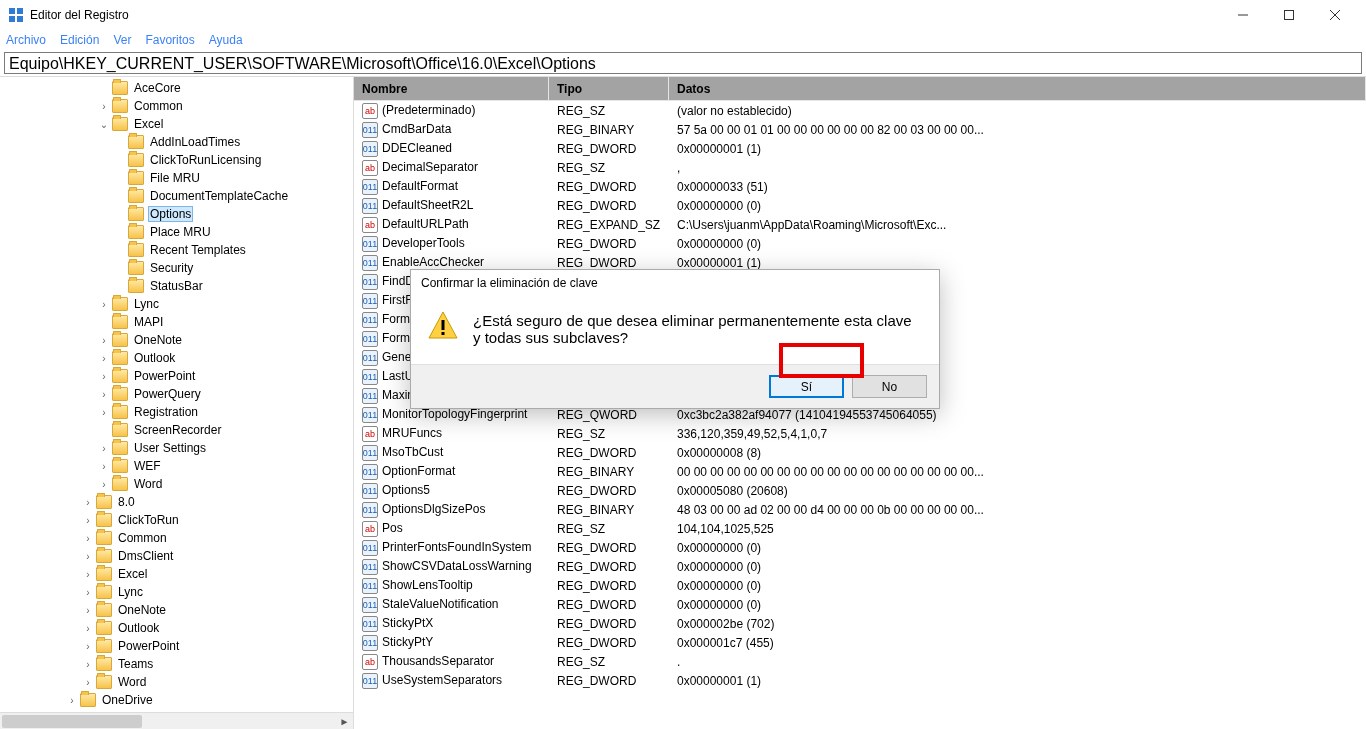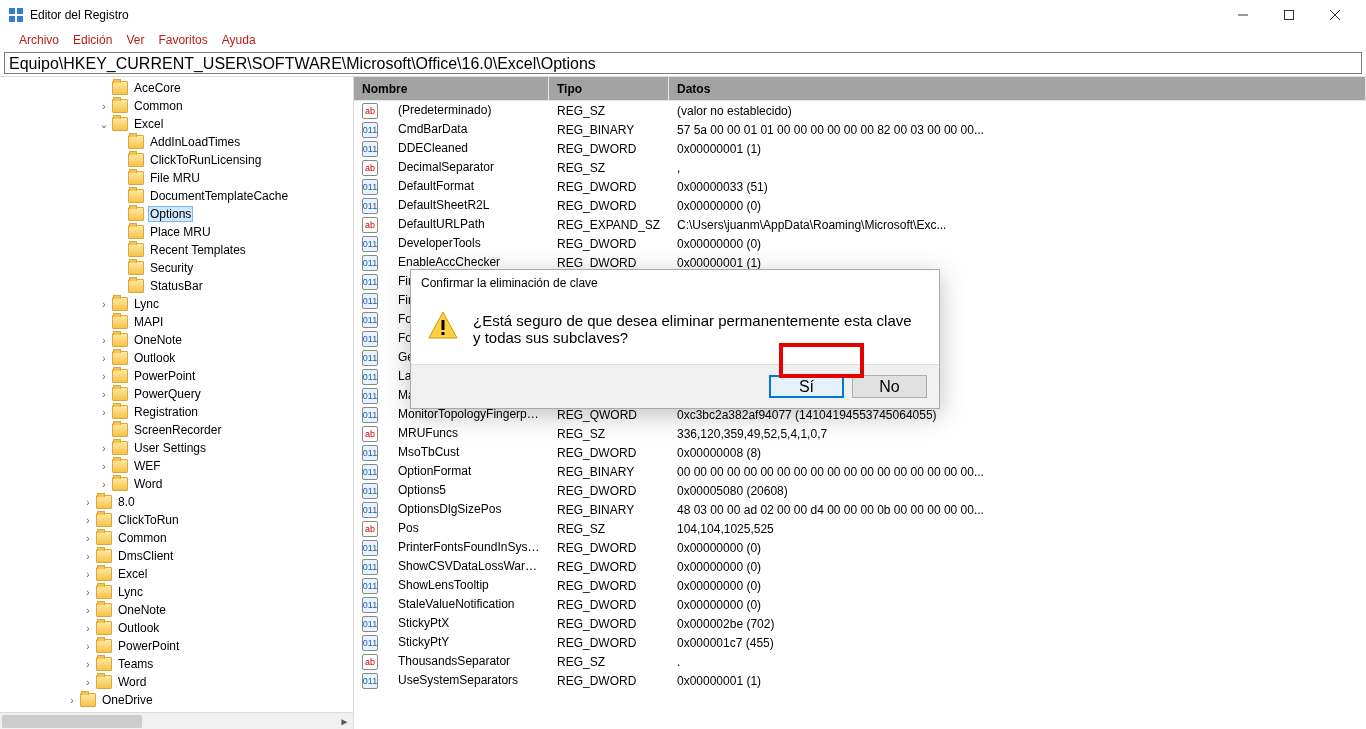--- a/index.html
+++ b/index.html
@@ -3,21 +3,21 @@
 <meta charset="utf-8">
 <style>
 * { box-sizing: border-box; margin: 0; padding: 0; font-family: "Segoe UI", Tahoma, sans-serif; font-size: 12px; }
 body { background: #fff; overflow: hidden; }
 .window { width: 1366px; height: 729px; display: flex; flex-direction: column; background:#fff; position:relative;}
 .titlebar { height: 30px; display: flex; align-items: center; padding: 0 8px; border-bottom: 0px; background:#fff;}
 .titlebar .icon { width:16px; height:16px; margin-right:6px; display:inline-flex;}
 .titlebar .title { flex:1; color:#000; }
 .titlebar .winbtns { display:flex; gap:0;}
 .titlebar .winbtn { width:46px; height:30px; display:flex; align-items:center; justify-content:center; color:#555;}
-.menubar { height:20px; display:flex; align-items:center; padding:0 19px; gap:14px; color:#b91c1c;}
+.menubar { height:20px; display:flex; align-items:center; padding:0 6px; gap:14px; color:#3b82f6;}
 .menubar span { cursor:default;}
 .addressbar { height:22px; border:1px solid #7a7a7a; margin:2px 4px 2px 4px; padding:2px 4px; font-size:16px; color:#000; background:#fff;}
 .splitter { display:flex; flex:1; overflow:hidden; border-top:1px solid #ddd;}
 .tree { width:354px; border-right:1px solid #ddd; overflow:auto; padding-top:2px; position:relative;}
 .tree ul { list-style:none; }
 .tree li { white-space:nowrap; }
 .node { display:flex; align-items:center; height:18px; padding-right:6px;}
 .node .tw { width:16px; display:inline-flex; justify-content:center; color:#666; font-size:10px; cursor:default;}
 .node .fld { width:16px; height:14px; margin-right:4px; background:linear-gradient(#ffe9a6,#f7c349); border:1px solid #d8a93a; border-radius:1px; position:relative;}
 .node .fld::before { content:""; position:absolute; top:-3px; left:0; width:6px; height:3px; background:#f7c349; border:1px solid #d8a93a; border-bottom:none; border-radius:1px 1px 0 0;}
@@ -25,34 +25,34 @@
 .node.sel .lbl { background:#cde8ff; border:1px solid #7db7e8; padding:0 1px;}
 .indent { display:inline-block; height:1px;}
 .list { flex:1; overflow:auto;}
 .list-header { display:flex; border-bottom:1px solid #e5e5e5; height:24px; align-items:flex-end; position:sticky; top:0; background:#a3a3a3;font-weight:bold;}
 .list-header .col { padding:0 8px; border-right:1px solid #e5e5e5; height:100%; display:flex; align-items:center; color:#000;}
 .row { display:flex; height:19px; align-items:center;}
 .row .cell { padding:0 8px; overflow:hidden; text-overflow:ellipsis; white-space:nowrap;}
 .col-name { width:195px;}
 .col-type { width:120px;}
 .col-data { flex:1;}
-.vicon { width:16px; height:16px; margin-right:20px; display:inline-flex; align-items:center; justify-content:center; font-size:9px; border:1px solid #888; border-radius:2px; flex-shrink:0;}
+.vicon { width:16px; height:16px; margin-right:4px; display:inline-flex; align-items:center; justify-content:center; font-size:9px; border:1px solid #888; border-radius:2px; flex-shrink:0;}
 .vicon.str { background:#fff; color:#c00;}
 .vicon.bin { background:#eaf3fb; color:#1a5fb4;}
 .tree-scroll { position:absolute; bottom:0; left:0; right:0; height:17px; background:#f0f0f0; border-top:1px solid #ddd; display:flex; align-items:center;}
 .tree-scroll .thumb { position:absolute; left:2px; width:140px; height:13px; background:#cdcdcd; border-radius:2px;}
 .tree-scroll .arr { width:17px; height:17px; display:flex; align-items:center; justify-content:center; color:#555; font-size:10px;}
 .tree-scroll .arr.right { margin-left:auto;}
 .dialog-backdrop { position:absolute; left:410px; top:269px; width:530px; background:#fff; border:1px solid #aaa; box-shadow:0 6px 24px rgba(0,0,0,0.25);}
 .dialog-title { padding:6px 10px; font-size:12px; background:#fff;}
 .dialog-body { display:flex; padding:14px 16px 18px 16px; gap:14px; align-items:flex-start; background:#fff;}
 .dialog-body .warn { width:32px; height:32px; flex-shrink:0;}
 .dialog-body .msg { font-size:15px; padding-top:2px;}
 .dialog-btns { background:#f0f0f0; padding:10px 12px; display:flex; justify-content:flex-end; gap:8px; border-top:1px solid #dfdfdf;}
-.dialog-btns button { width:75px; height:23px; background:#e1e1e1; border:1px solid #adadad; font-size:16px; cursor:pointer;}
+.dialog-btns button { width:75px; height:23px; background:#e1e1e1; border:1px solid #adadad; font-size:12px; cursor:pointer;}
 .dialog-btns button.primary { background:#e5f1fb; border:1px solid #0078d7; box-shadow: inset 0 0 0 1px #0078d7;}
 .highlight-box { position:absolute; border:4px solid #e60000; pointer-events:none;}
 .hb1 { left:779px; top:343px; width:85px; height:35px;}
 svg { display:block;}
 </style>
 </head>
 <body>
 
 <div class="window">
 

